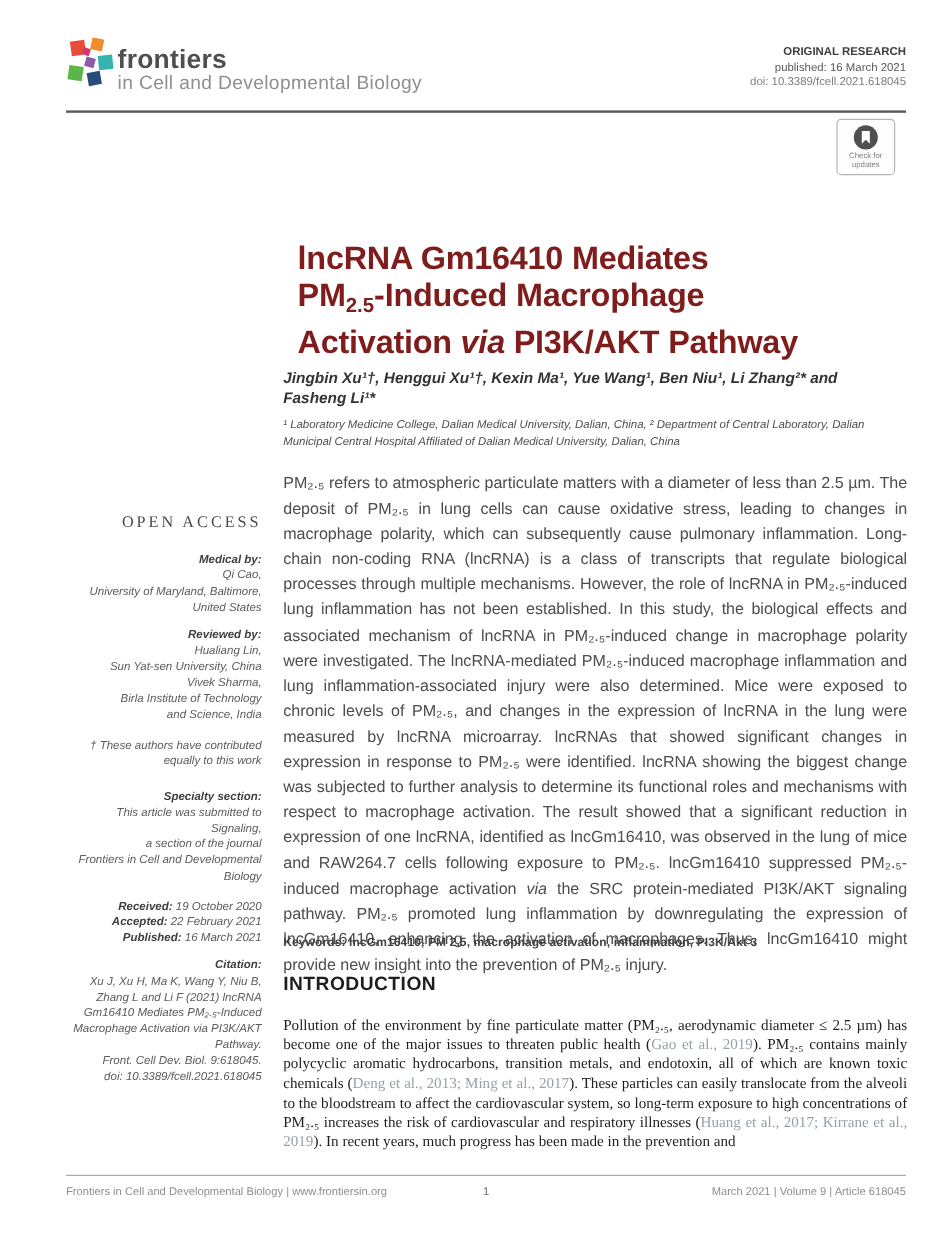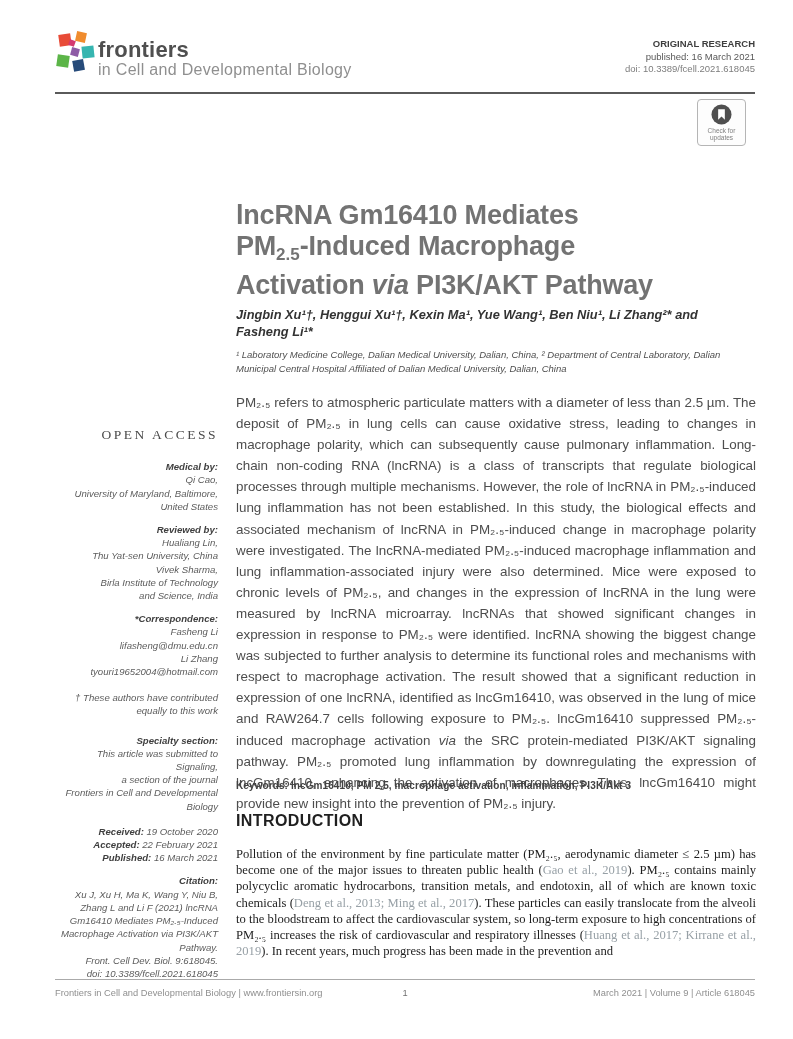--- a/index.html
+++ b/index.html
@@ -42,21 +42,21 @@
   }
   .sb-block { margin-bottom:10px; }
   .sb-label { font-weight:700; color:#3f3f3f; }
   .sb-row-label { font-weight:700; color:#3f3f3f; }
   .sb-note { margin-top:13px; margin-bottom:16px; }
   .sb-gap { margin-bottom:12px; }
   .sb-dates { margin-bottom:10px; }
 
   
   .main { position:absolute; left:236px; top:0; width:520px; }
-  .title { position:absolute; left:0; top:200px; width:520px; font-size:27px; line-height:31px; font-weight:700; color:#737373; letter-spacing:-0.2px; }
+  .title { position:absolute; left:12px; top:200px; width:520px; font-size:27px; line-height:31px; font-weight:700; color:#7f1d1d; letter-spacing:-0.2px; }
   .title .t-sub { font-size:17px; vertical-align:-5px; letter-spacing:0; }
   .title .t-it { font-style:italic; }
   .authors { position:absolute; left:0; top:306px; width:520px; font-size:12.8px; line-height:17px; font-weight:700; font-style:italic; color:#333; }
   .affiliations { position:absolute; left:0; top:348px; width:520px; font-size:9.5px; line-height:13.5px; font-style:italic; color:#4f4f4f; }
   .abstract { position:absolute; left:0; top:392px; width:520px; font-size:13.4px; line-height:21.1px; color:#4d4d4d; text-align:justify; }
   .abstract .a-it { font-style:italic; }
   .keywords { position:absolute; left:0; top:780px; width:520px; font-size:10px; font-weight:700; color:#424242; letter-spacing:0.1px; }
   .section-heading { position:absolute; left:0; top:812px; font-size:16px; font-weight:700; color:#1f1f1f; letter-spacing:0.4px; }
   .intro {
     position:absolute; left:0; top:846px; width:520px;
@@ -112,33 +112,26 @@
   <div class="sb-block">
     <div class="sb-label">Medical by:</div>
     <div class="pre">Qi Cao,
 University of Maryland, Baltimore,
 United States</div>
   </div>
 
   <div class="sb-block">
     <div class="sb-label">Reviewed by:</div>
     <div class="pre">Hualiang Lin,
-Thu Yat-sen University, China
+Sun Yat-sen University, China
 Vivek Sharma,
 Birla Institute of Technology
 and Science, India</div>
   </div>
 
-  <div class="sb-block">
-    <div class="sb-label">*Correspondence:</div>
-    <div>Fasheng Li</div>
-    <div>lifasheng@dmu.edu.cn</div>
-    <div>Li Zhang</div>
-    <div>tyouri19652004@hotmail.com</div>
-  </div>
 
   <div class="sb-note pre">† These authors have contributed
 equally to this work</div>
 
   <div class="sb-block sb-gap">
     <div class="sb-label">Specialty section:</div>
     <div class="pre">This article was submitted to
 Signaling,
 a section of the journal
 Frontiers in Cell and Developmental

